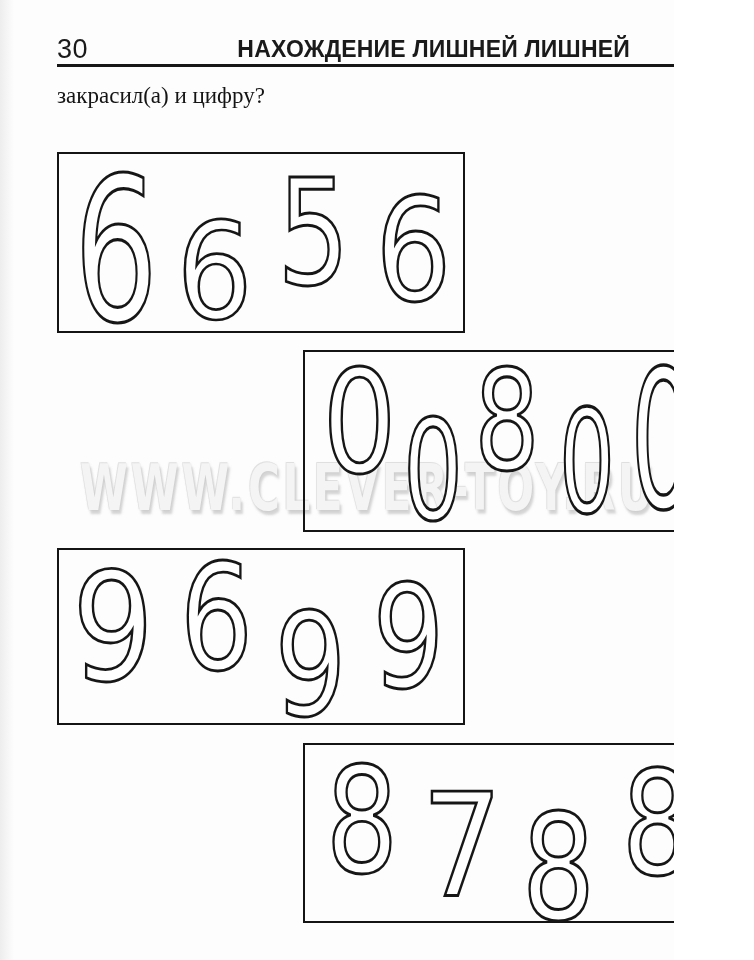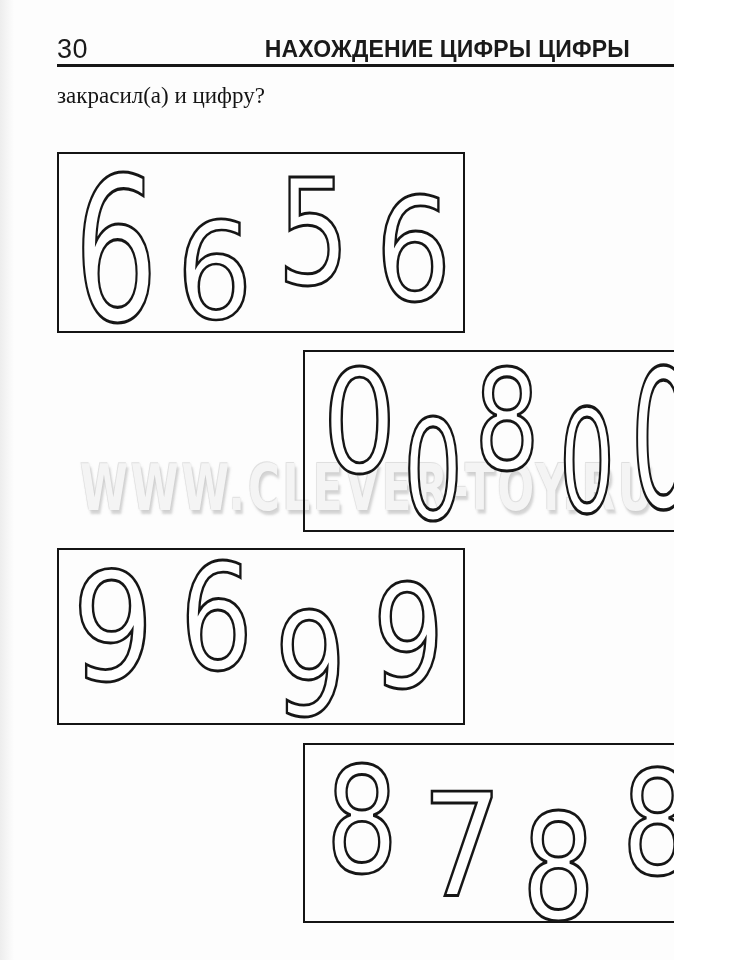--- a/index.html
+++ b/index.html
@@ -71,21 +71,21 @@
   }
 </style>
 </head>
 <body>
 
 <div id="page">
   <div class="edge-shade"></div>
 
   <div class="page-number">30</div>
 
-  <h1 class="page-title">НАХОЖДЕНИЕ ЦИФРЫ ЦИФРЫ</h1>
+  <h1 class="page-title">НАХОЖДЕНИЕ ЛИШНЕЙ ЛИШНЕЙ</h1>
 
   <div class="header-rule"></div>
 
   <div class="instruction">
     <div>закрасил(а) и цифру?</div>
   </div>
 
   <div class="watermark">WWW.CLEVER-TOY.RU</div>
 
   <div id="boxes">

